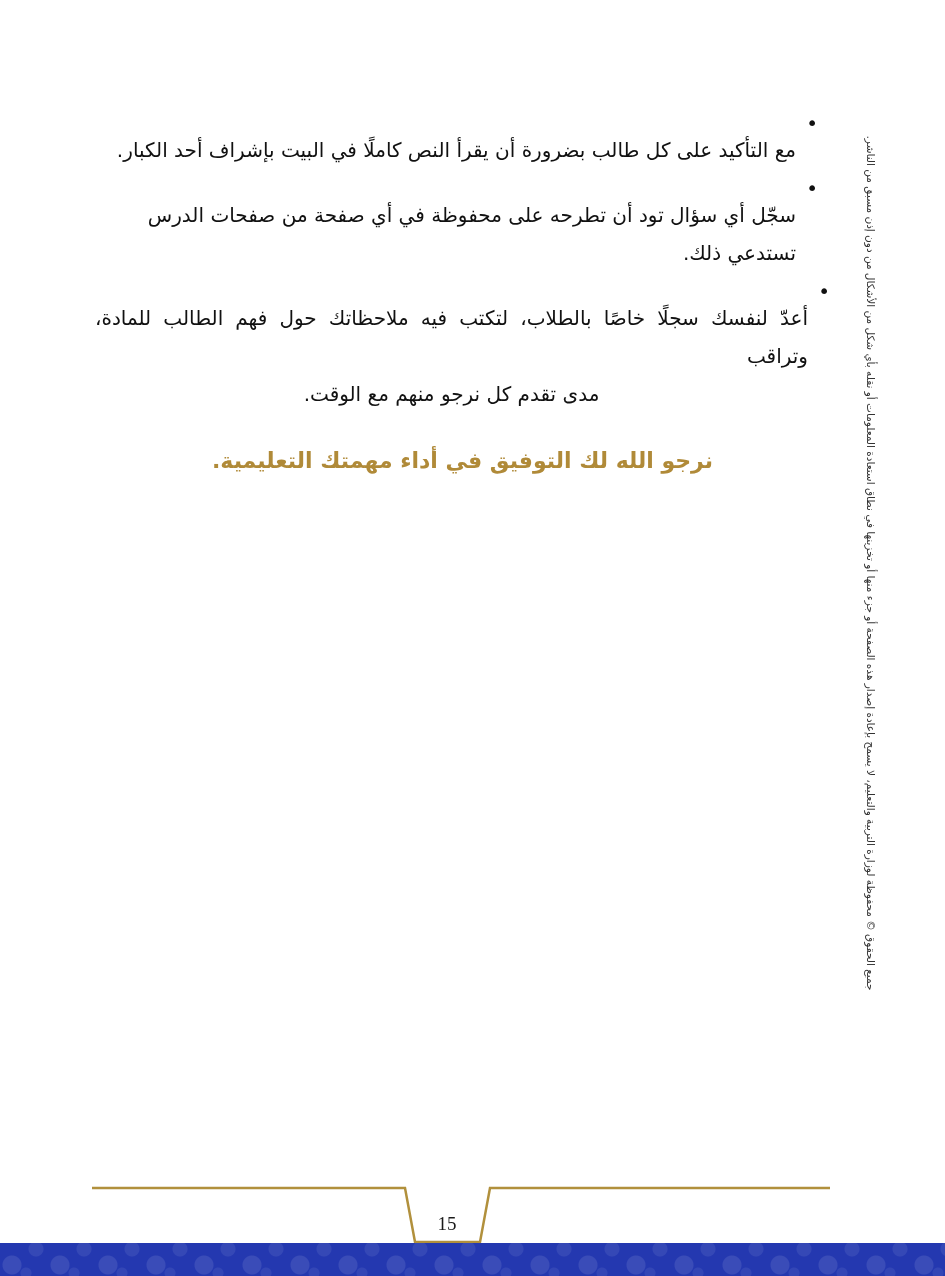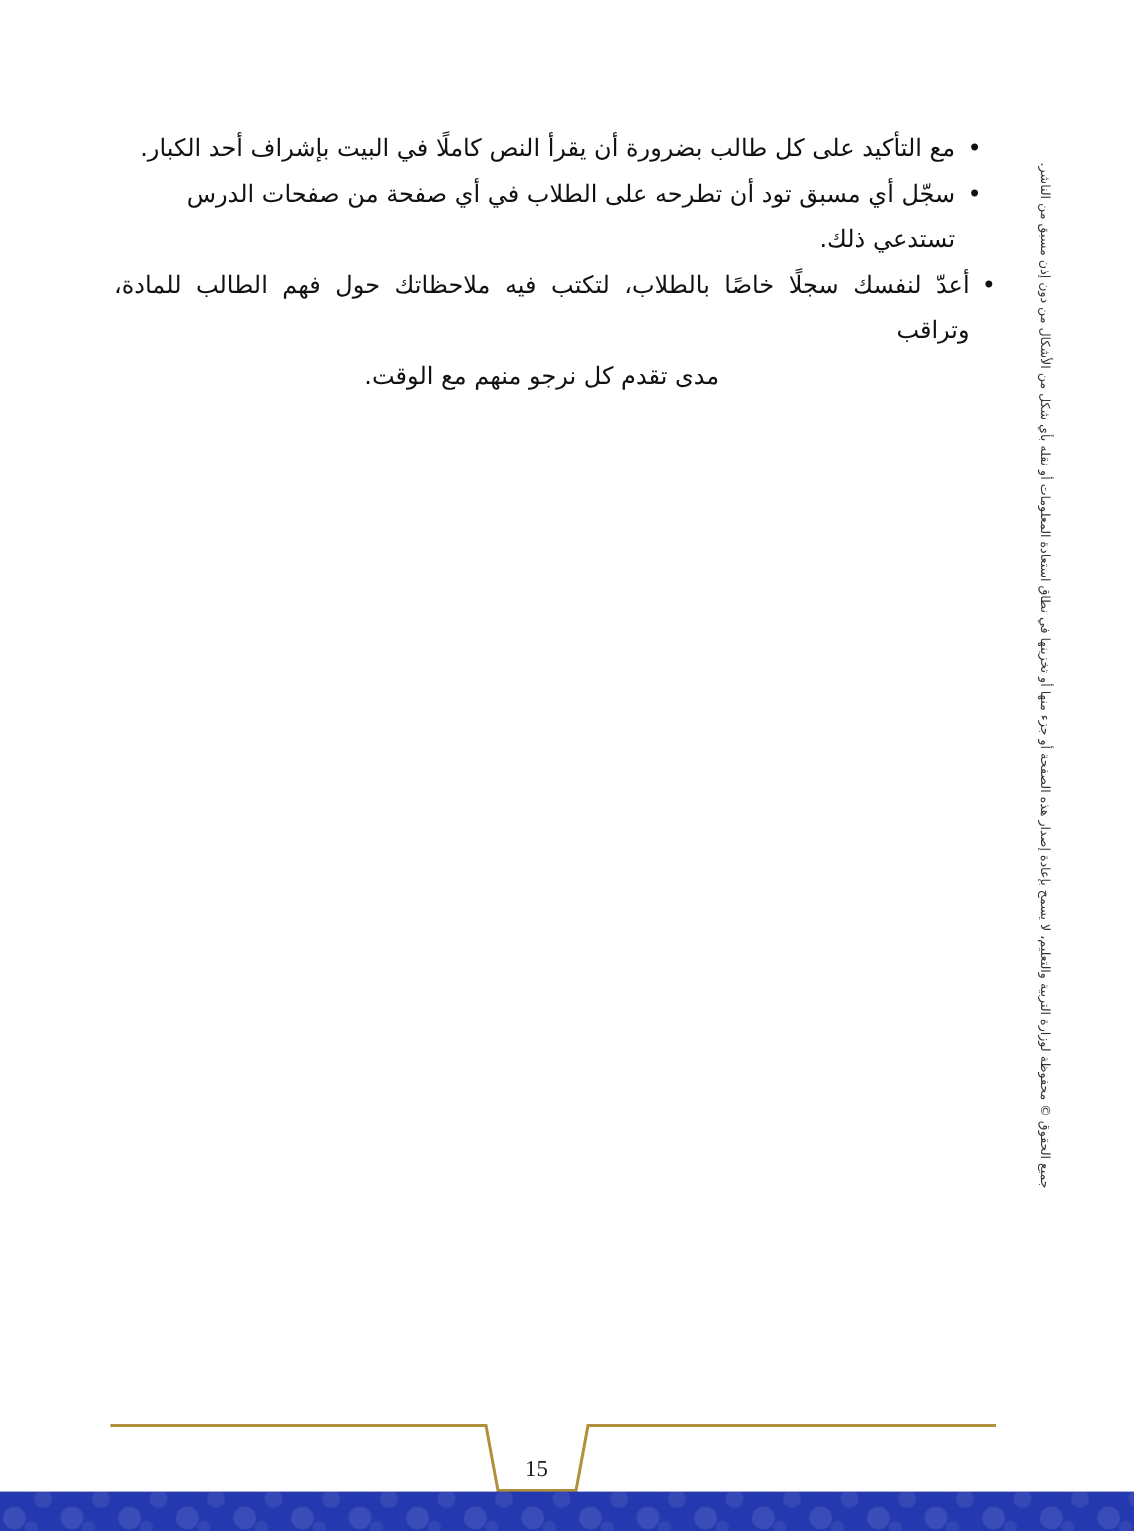--- a/index.html
+++ b/index.html
@@ -42,20 +42,21 @@
     text-align: right;
   }
   .bullet-item.indented .marker {
     
     padding-right: 12px;
     width: 34px;
     box-sizing: border-box;
   }
   .bullet-item .btext {
     flex: 1 1 auto;
+    margin-top: 27px;
   }
   .bullet-item .btext .line1 {
     display: block;
     text-align: justify;
     text-align-last: justify;
   }
   .bullet-item .btext .line2 {
     display: block;
     text-align: center;
   }
@@ -128,33 +129,34 @@
 
     <div class="bullet-list">
 
       <div class="bullet-item indented">
         <span class="marker">•</span>
         <span class="btext">مع التأكيد على كل طالب بضرورة أن يقرأ النص كاملًا في البيت بإشراف أحد الكبار.</span>
       </div>
 
       <div class="bullet-item indented">
         <span class="marker">•</span>
-        <span class="btext">سجّل أي مسبق تود أن تطرحه على الطلاب في أي صفحة من صفحات الدرس تستدعي ذلك.</span>
+        <span class="btext">سجّل أي سؤال تود أن تطرحه على محفوظة في أي صفحة من صفحات الدرس تستدعي ذلك.</span>
       </div>
 
       <div class="bullet-item">
         <span class="marker">•</span>
         <span class="btext">
           <span class="line1">أعدّ لنفسك سجلًا خاصًا بالطلاب، لتكتب فيه ملاحظاتك حول فهم الطالب للمادة، وتراقب</span>
           <span class="line2">مدى تقدم كل نرجو منهم مع الوقت.</span>
         </span>
       </div>
 
     </div>
 
+    <div class="blessing">نرجو الله لك التوفيق في أداء مهمتك التعليمية.</div>
 
   </div>
 
   <div class="copyright">جميع الحقوق © محفوظة لوزارة التربية والتعليم، لا يسمح بإعادة إصدار هذه الصفحة أو جزء منها أو تخزينها في نطاق استعادة المعلومات أو نقله بأي شكل من الأشكال من دون إذن مسبق من الناشر.</div>
 
   <svg class="footer-svg" viewBox="0 0 945 1276" xmlns="http://www.w3.org/2000/svg">
     <polyline points="92,1188 405,1188 415,1242 480,1242 490,1188 830,1188" fill="none" stroke="#B1903C" stroke-width="2.5"></polyline>
     <text x="447" y="1230" text-anchor="middle">15</text>
   </svg>
 

